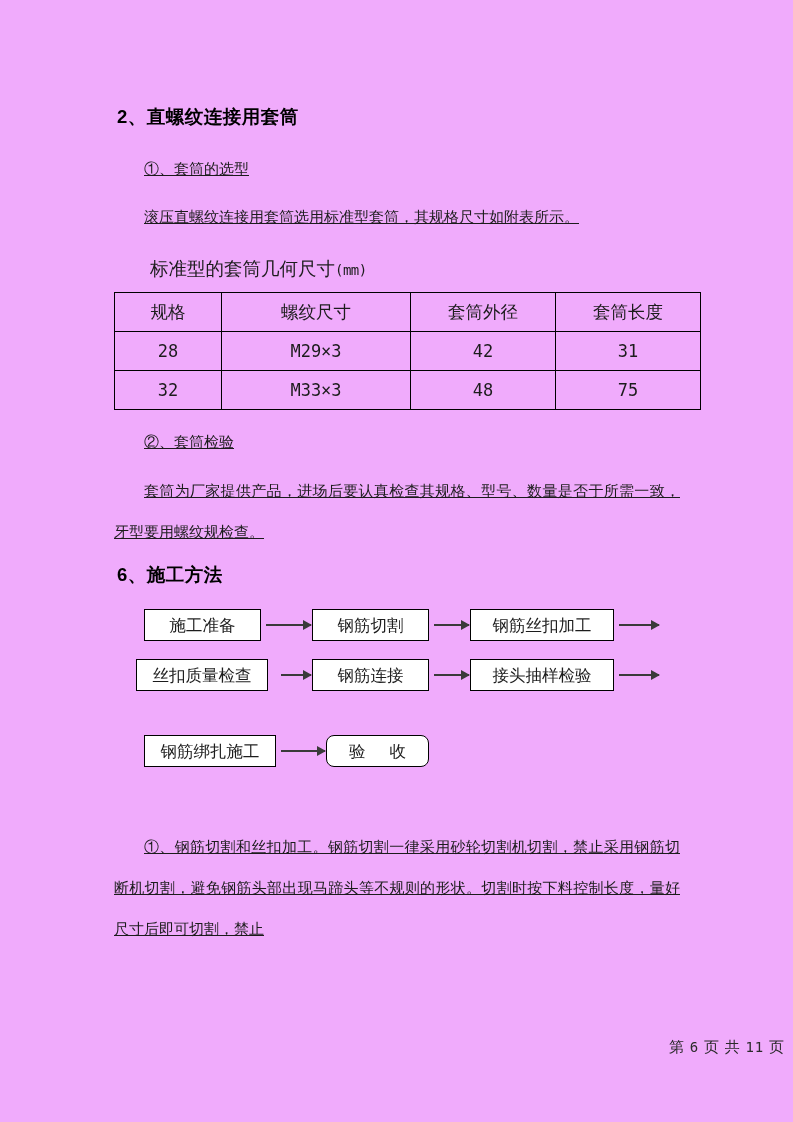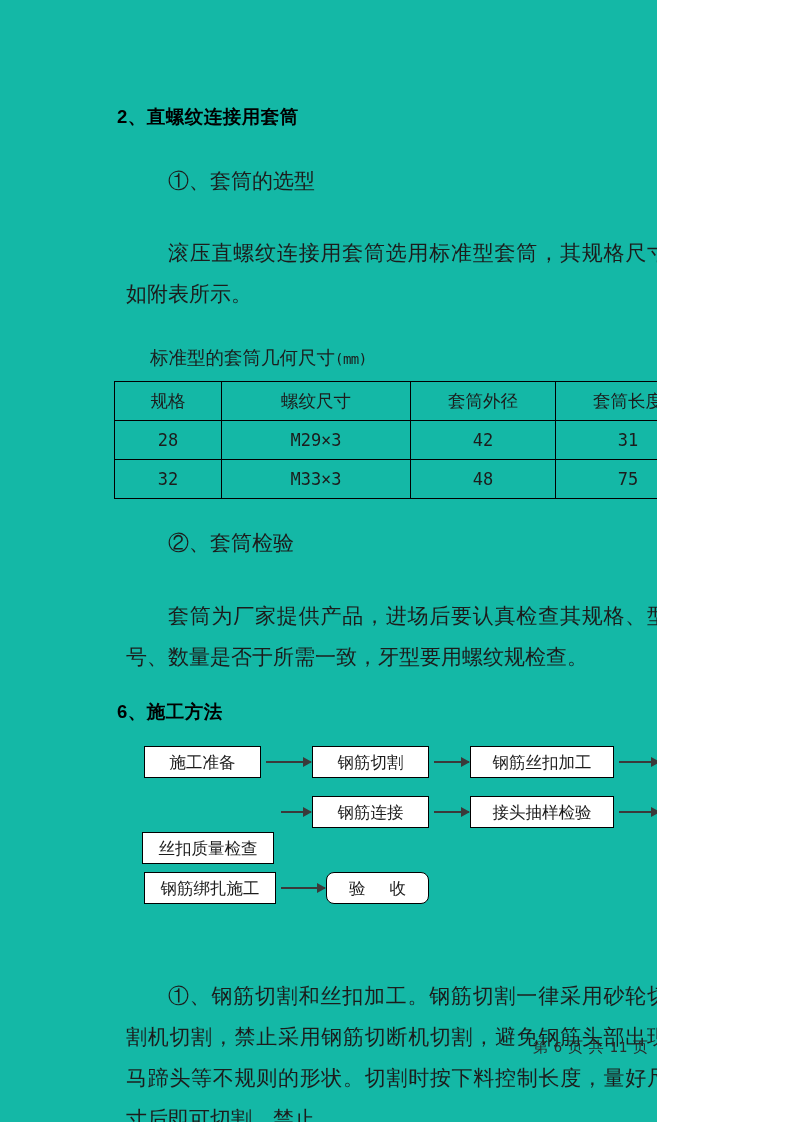--- a/index.html
+++ b/index.html
@@ -6,23 +6,23 @@
     margin: 0;
     padding: 0;
     background: #ffffff;
   }
   body {
     font-family: "Liberation Serif", "DejaVu Serif", serif;
     color: #1a1a1a;
   }
   .page {
     position: relative;
-    width: 657px;
+    width: 793px;
     height: 1122px;
-    background: #14b8a6;
+    background: #f0abfc;
     overflow: hidden;
     box-sizing: border-box;
   }
   .content {
     position: absolute;
     left: 114px;
     top: 0;
     width: 566px;
   }
 
@@ -32,26 +32,27 @@
     font-weight: bold;
     font-size: 18.5px;
     letter-spacing: 0.5px;
     line-height: 1;
     color: #000000;
     white-space: nowrap;
   }
 
   
   .para {
-    font-size: 21px;
+    font-size: 15px;
     line-height: 41px;
     text-align: justify;
     text-justify: inter-ideograph;
     color: #1c1c1c;
-    margin: 12px;
+    margin: 0;
+    text-decoration: underline;
   }
   .indent2 { text-indent: 2em; }
 
   
   .tbl-caption {
     font-size: 18.5px;
     line-height: 1;
     color: #1c1c1c;
     white-space: nowrap;
   }
@@ -211,21 +212,21 @@
       <div class="flow-row">
         <div class="fbox" style="left:30px;width:117px;">施工准备</div>
         <div class="arrow" style="left:152px;width:45px;"></div>
         <div class="fbox" style="left:198px;width:117px;">钢筋切割</div>
         <div class="arrow" style="left:320px;width:35px;"></div>
         <div class="fbox" style="left:356px;width:144px;">钢筋丝扣加工</div>
         <div class="arrow" style="left:505px;width:40px;"></div>
       </div>
 
       <div class="flow-row">
-        <div class="fbox" style="left:28px;width:132px;margin-top:36px;">丝扣质量检查</div>
+        <div class="fbox" style="left:22px;width:132px;">丝扣质量检查</div>
         <div class="arrow" style="left:167px;width:30px;"></div>
         <div class="fbox" style="left:198px;width:117px;">钢筋连接</div>
         <div class="arrow" style="left:320px;width:35px;"></div>
         <div class="fbox" style="left:356px;width:144px;">接头抽样检验</div>
         <div class="arrow" style="left:505px;width:40px;"></div>
       </div>
 
       <div style="height:26px;"></div>
       <div class="flow-row">
         <div class="fbox" style="left:30px;width:132px;">钢筋绑扎施工</div>

